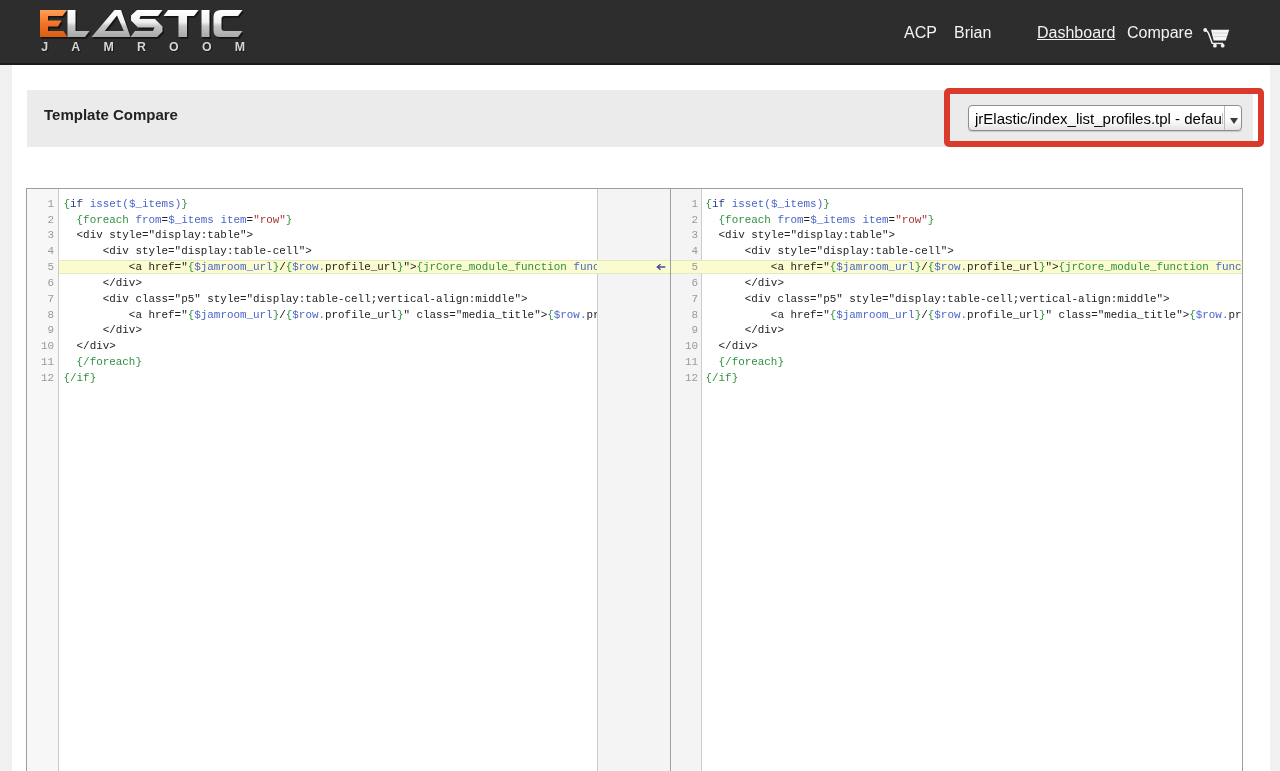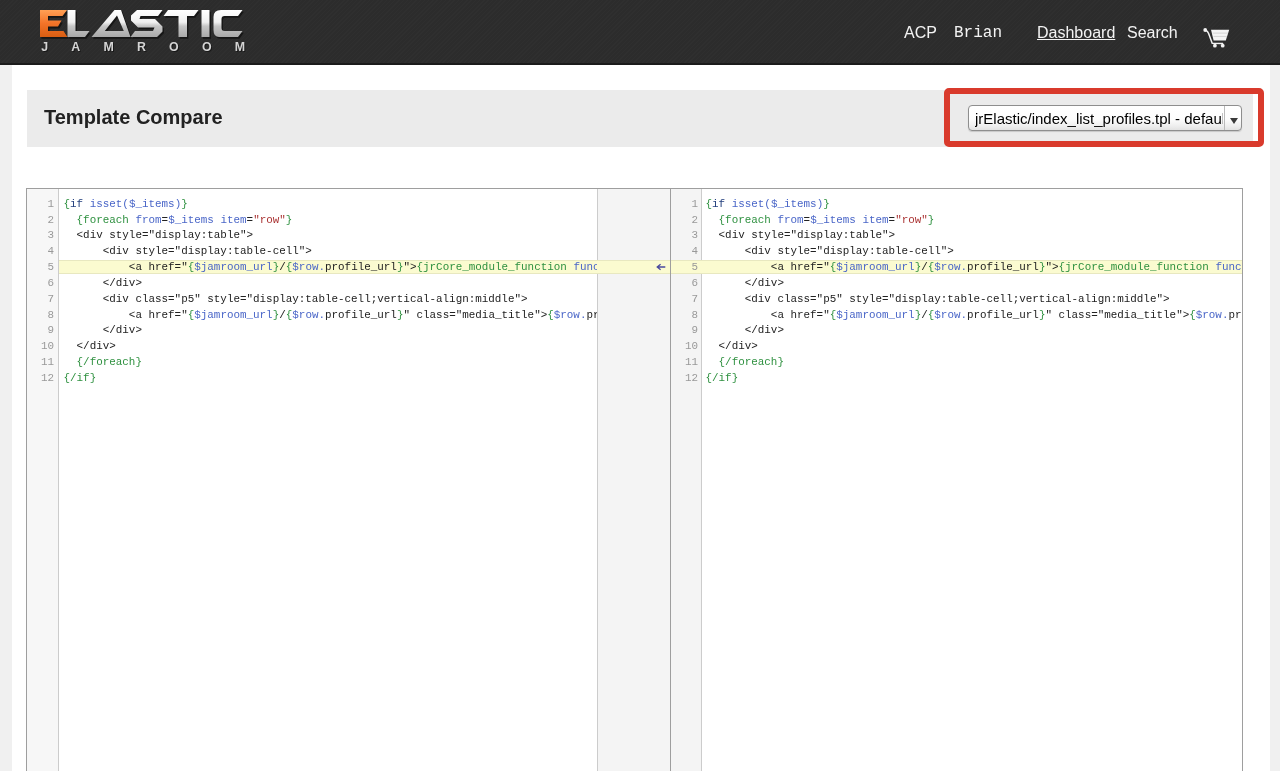--- a/index.html
+++ b/index.html
@@ -4,21 +4,21 @@
 <style>
   html,body{margin:0;padding:0;}
   body{width:1280px;height:771px;overflow:hidden;background:#f0f0f0;font-family:"Liberation Sans",sans-serif;position:relative;}
   #hdr{position:absolute;left:0;top:0;width:1280px;height:65px;background:#2d2d2d;
        background-image:repeating-linear-gradient(135deg,rgba(255,255,255,.012) 0 1px,rgba(0,0,0,.025) 1px 3px);}
   #hdr .edge{position:absolute;left:0;bottom:0;width:100%;height:2px;background:#1b1b1b;}
   .nav{position:absolute;top:24px;color:#f3f3f3;font-size:16px;}
   #cart{position:absolute;left:1203px;top:27px;}
   #content{position:absolute;left:12px;top:65px;width:1258px;height:706px;background:#ffffff;}
   #tbar{position:absolute;left:15px;top:25px;width:1226px;height:57px;background:#ebebeb;}
-  #tbar h1{margin:0;position:absolute;left:17px;top:16px;font-size:20px;color:#222;}
+  #tbar h1{margin:0;position:absolute;left:17px;top:16px;font-size:15px;color:#222;}
   #redbox{position:absolute;left:932px;top:23px;width:308px;height:47px;border:6px solid #d93a2c;border-radius:5px;z-index:5;}
   #selbox{position:absolute;left:956px;top:40px;width:272px;height:24px;border:1px solid #8e8e8e;border-radius:4px;
           background:linear-gradient(180deg,#ffffff 0%,#fdfdfd 55%,#ededed 85%,#e2e2e2 100%);box-shadow:0 1px 1px rgba(0,0,0,.15);overflow:hidden;z-index:4;}
   #selbox .txt{position:absolute;left:6px;top:4px;font-size:15px;color:#000;white-space:nowrap;width:248px;overflow:hidden;}
   #selbox .sep{position:absolute;right:16px;top:0;width:1px;height:24px;background:#bbb;}
   #selbox .arr{position:absolute;right:3.5px;top:11.5px;width:0;height:0;border-left:4.5px solid transparent;border-right:4.5px solid transparent;border-top:6.5px solid #3a3a3a;}
   .phead{position:absolute;top:99px;font-size:13.5px;font-weight:bold;color:#111;width:500px;text-align:center;}
   
   .vline{position:absolute;background:#cccccc;width:1px;}
   .panel-border{position:absolute;background:#9e9e9e;}
@@ -72,23 +72,23 @@
       <path d="M161.5 0 L169.5 0 L169.5 27 L161.5 27 Z"></path>
       <path d="M181 0 L202.5 0 L198 6 L184.5 6 Q181.5 6 181.5 9 L181.5 18 Q181.5 21 184.5 21 L202.5 21 L198 27 L179 27 Q173.5 27 173.5 20 L173.5 7 Q173.5 0 181 0 Z"></path>
       </g>
     </g>
     <g font-family="Liberation Sans, sans-serif" font-weight="bold" font-size="12.4" letter-spacing="23.2">
       <text x="2.2" y="41.8" fill="#181818">JAMROOM</text>
       <text x="1.2" y="40.8" fill="#d4d4d4">JAMROOM</text>
     </g>
   </svg>
   <div class="nav" style="left:904px;">ACP</div>
-  <div class="nav" style="left:954px;font-family:Liberation Mono, monospace;">Brian</div>
+  <div class="nav" style="left:954px;">Brian</div>
   <div class="nav" style="left:1037px;text-decoration:underline;">Dashboard</div>
-  <div class="nav" style="left:1127px;">Search</div>
+  <div class="nav" style="left:1127px;">Compare</div>
   <svg id="cart" width="28" height="22" viewBox="0 0 28 22">
     <circle cx="2.2" cy="3" r="1.9" fill="#f2f2f2"></circle>
     <path d="M2.6 3.2 Q4.8 4.4 5.6 6.6 L9.2 16.2 L19.6 16.4" fill="none" stroke="#f2f2f2" stroke-width="1.5" stroke-linecap="round"></path>
     <path d="M8 2.8 L26.2 2.8 L22.8 13.4 L10.6 13.4 Z" fill="#f5f5f5"></path>
     <path d="M9.7 6.1 L24.9 6.1 M10.6 9.4 L23.9 9.4" stroke="#d4d4d4" stroke-width="1"></path>
     <circle cx="11.9" cy="18.7" r="1.9" fill="#f2f2f2"></circle>
     <circle cx="19.7" cy="18.7" r="1.9" fill="#f2f2f2"></circle>
   </svg>
   <div class="edge"></div>
 </div>

